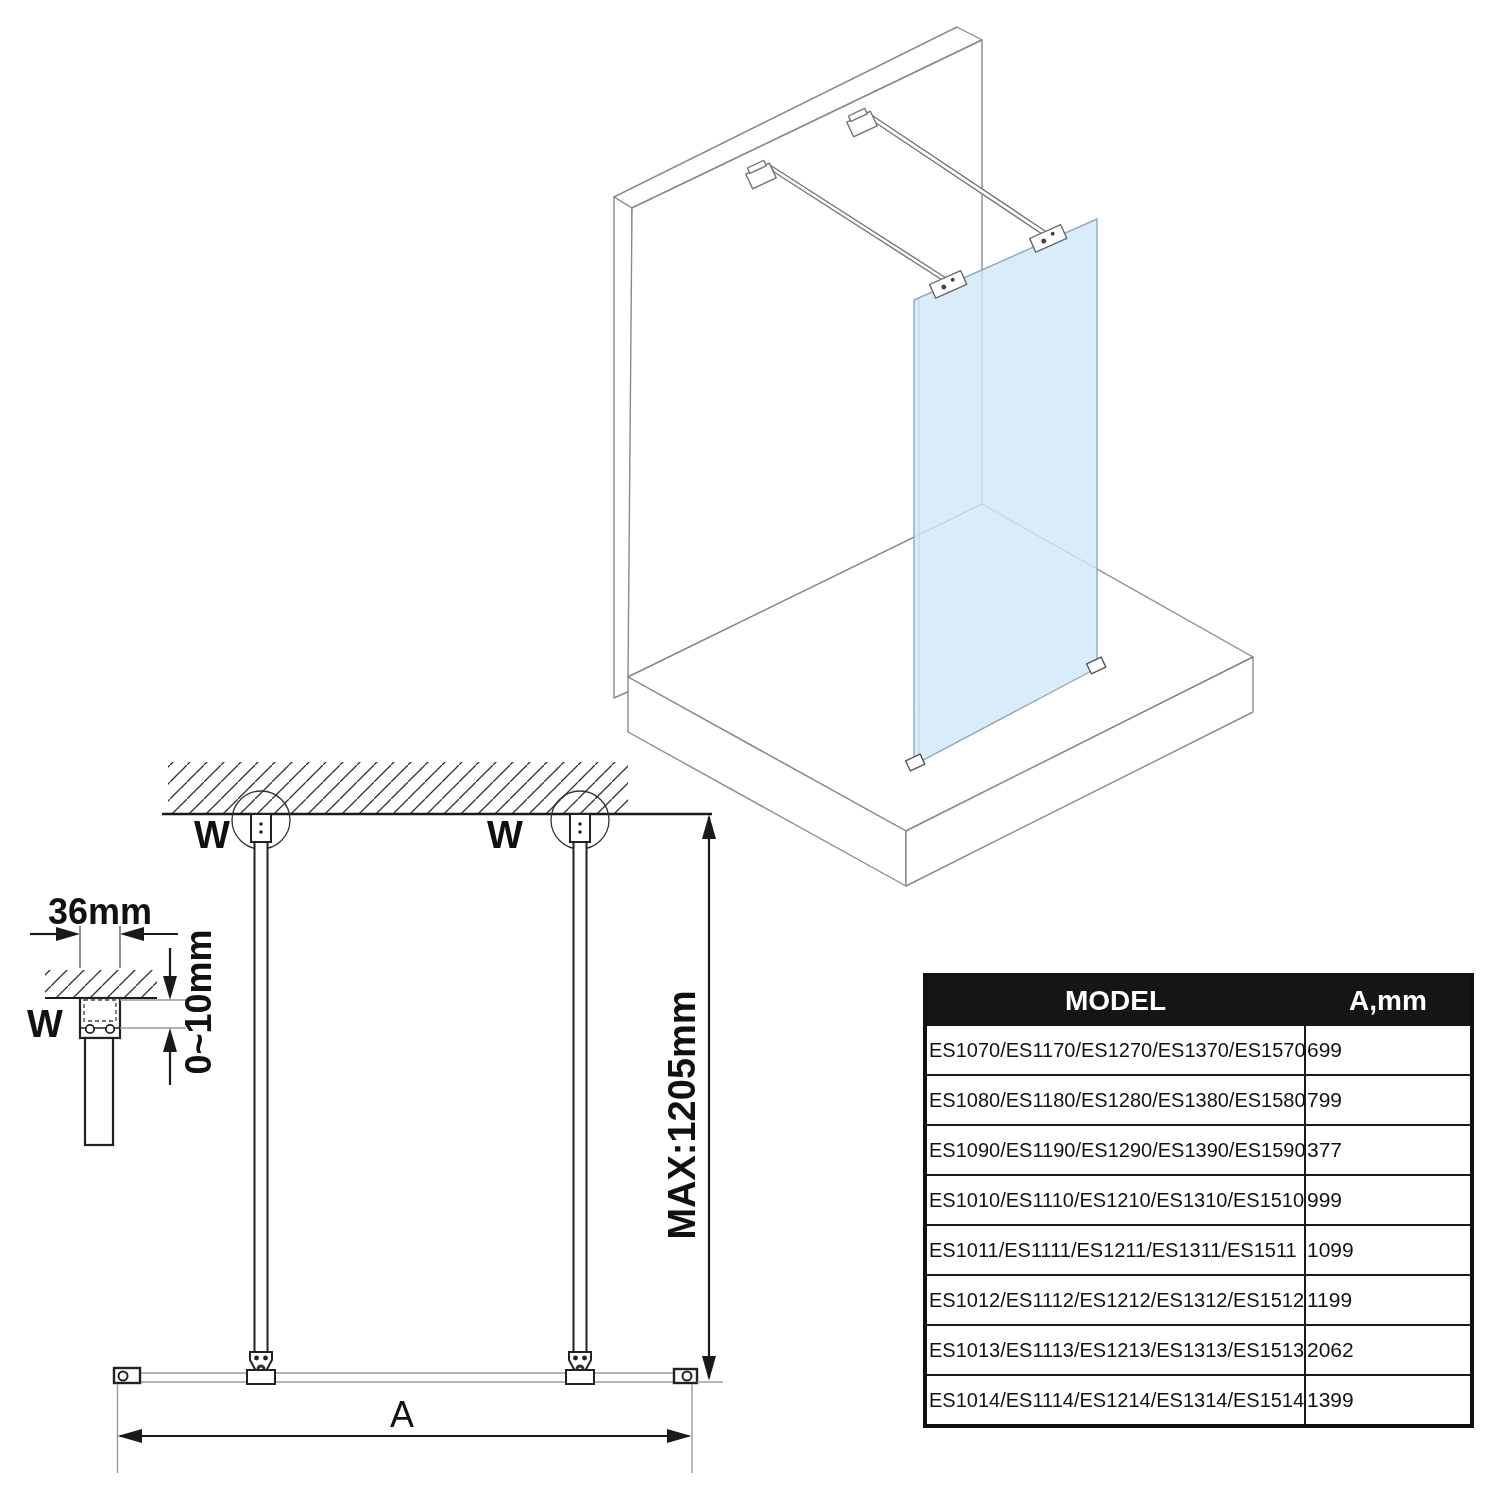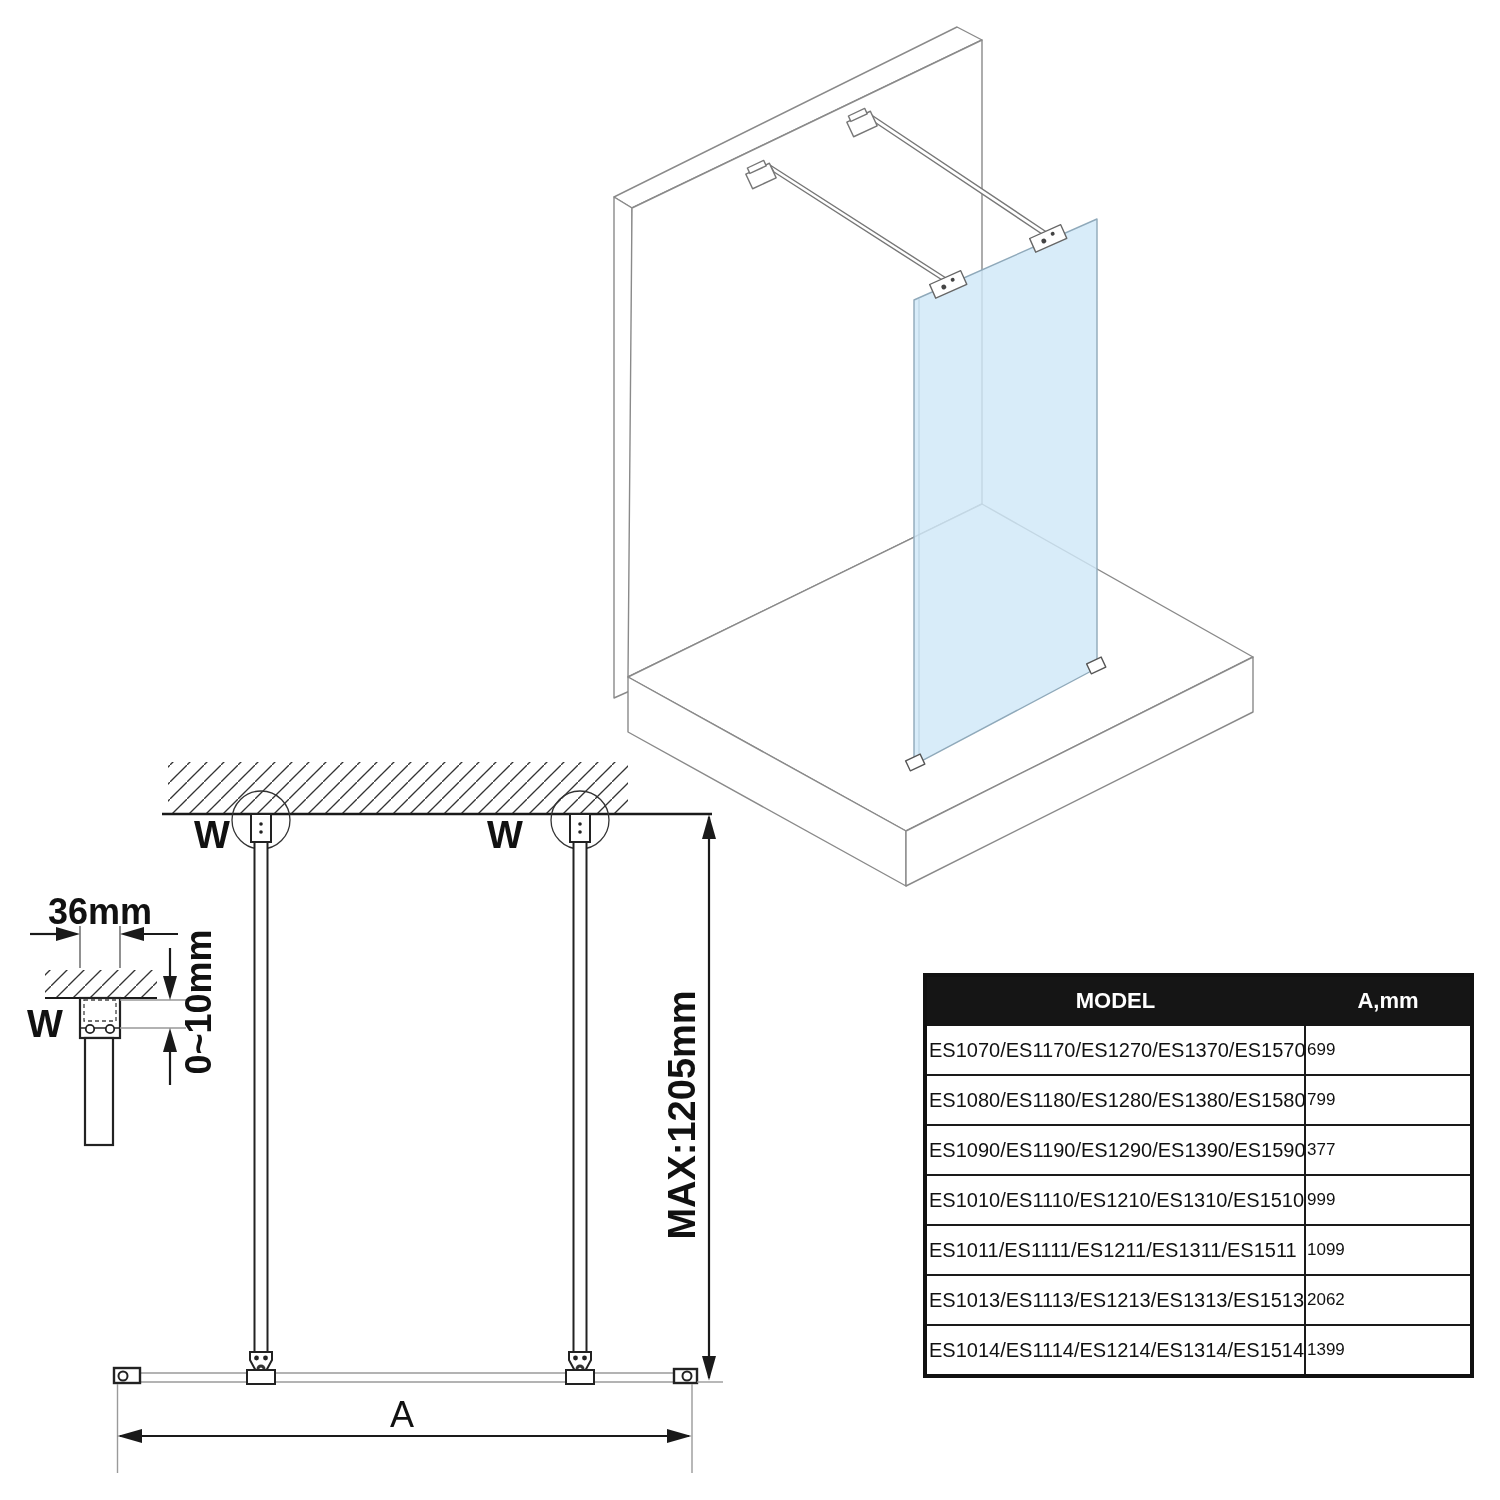--- a/index.html
+++ b/index.html
@@ -9,26 +9,26 @@
   svg text{fill:#111;}
   .dim-label{font-weight:bold;font-size:36px;}
   .dim-label-max{font-weight:bold;font-size:38px;}
   .w-label{font-weight:bold;font-size:38px;}
   .a-label{font-size:36px;font-weight:normal;}
 
   
   .model-table-wrap{position:absolute;left:923px;top:973px;width:547px;}
   table.model-table{border-collapse:collapse;width:547px;table-layout:fixed;
                     border:4px solid #111;background:#fff;}
-  table.model-table th{background:#151515;color:#fff;font-size:22px;font-weight:bold;
+  table.model-table th{background:#151515;color:#fff;font-size:28px;font-weight:bold;
                        height:45px;text-align:center;border:2px solid #151515;}
   table.model-table td{border:2px solid #1a1a1a;height:46px;
                        color:#111;background:#fff;}
   table.model-table td.model{font-size:20px;letter-spacing:0px;padding:0 2px;}
-  table.model-table td.val{font-size:17px;}
+  table.model-table td.val{font-size:21px;}
   col.c-model{width:380px;} col.c-val{width:167px;}
 </style>
 </head>
 <body>
 
 <div class="canvas">
 
 <svg width="1500" height="1500" viewBox="0 0 1500 1500">
   <defs>
     <pattern id="hatch" width="17" height="17" patternUnits="userSpaceOnUse">
@@ -229,20 +229,24 @@
           </tr>
           <tr>
             <td class="model">ES1010/ES1110/ES1210/ES1310/ES1510</td>
             <td class="val">999</td>
           </tr>
           <tr>
             <td class="model">ES1011/ES1111/ES1211/ES1311/ES1511</td>
             <td class="val">1099</td>
           </tr>
           <tr>
+            <td class="model">ES1012/ES1112/ES1212/ES1312/ES1512</td>
+            <td class="val">1199</td>
+          </tr>
+          <tr>
             <td class="model">ES1013/ES1113/ES1213/ES1313/ES1513</td>
             <td class="val">2062</td>
           </tr>
           <tr>
             <td class="model">ES1014/ES1114/ES1214/ES1314/ES1514</td>
             <td class="val">1399</td>
           </tr>
         </tbody>
   </table>
 </div>

